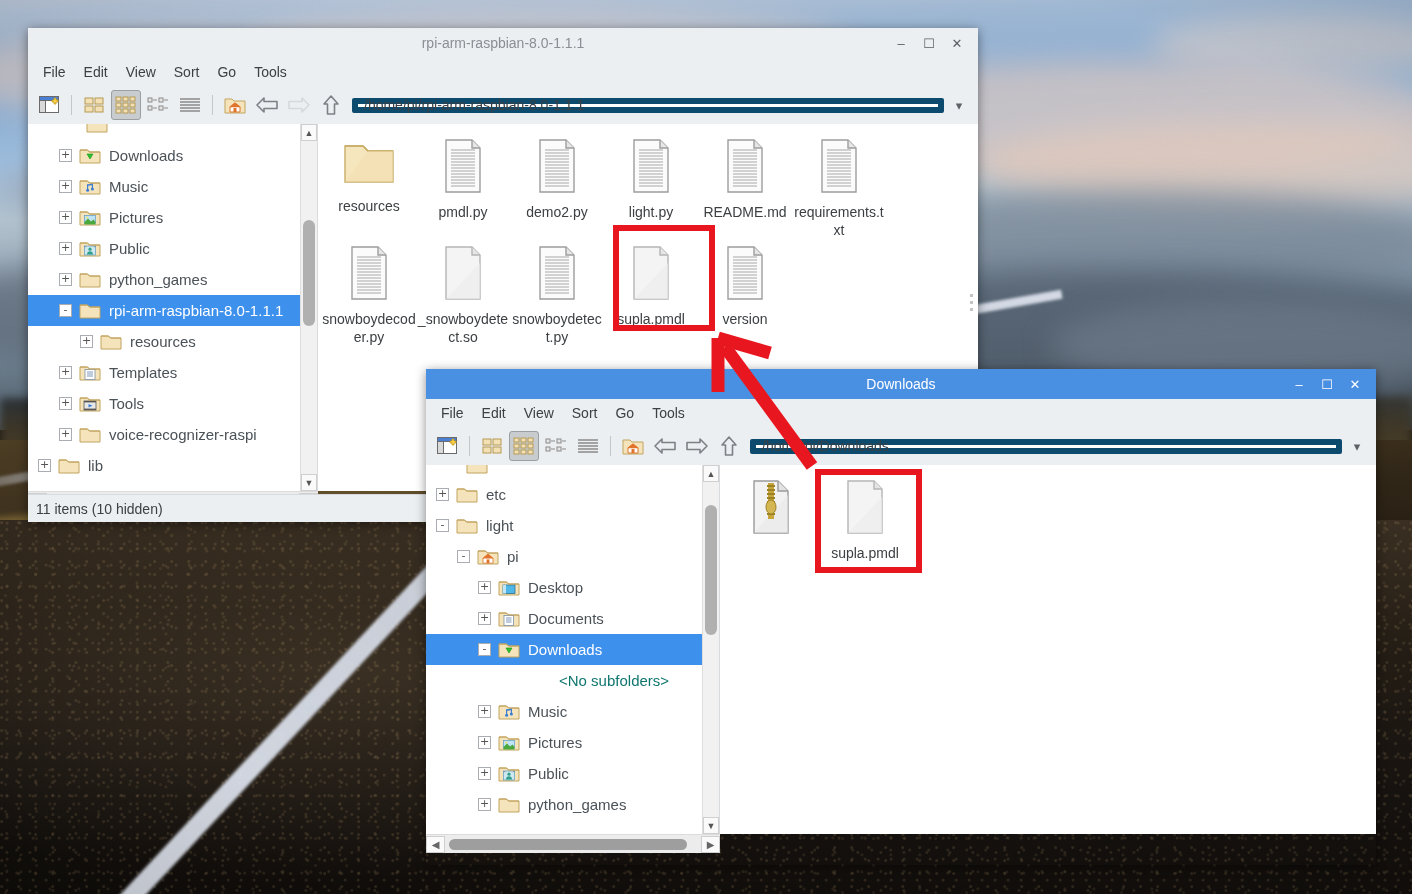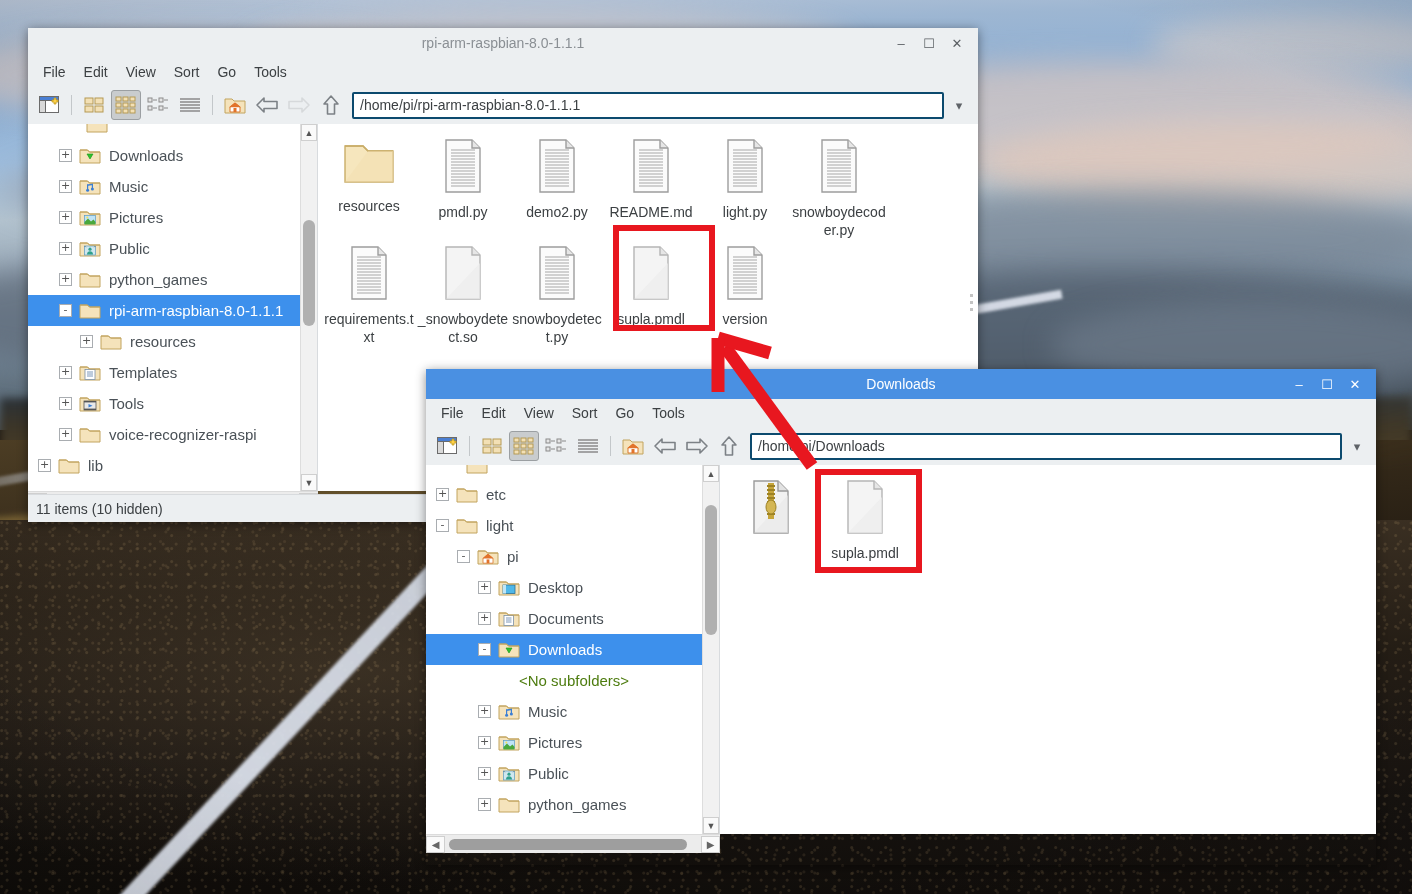--- a/index.html
+++ b/index.html
@@ -99,40 +99,40 @@
 
   .menubar { height:28px; display:flex; align-items:center; padding:0 6px; background:#eceff1;
              font-size:14px; color:#3c4043; }
   .menubar .mi { padding:3px 9px; cursor:default; }
 
   .toolbar { height:38px; display:flex; align-items:center; gap:2px; padding:0 6px; background:#eceff1; }
   .tb-btn { width:30px; height:30px; display:flex; align-items:center; justify-content:center; border-radius:3px; }
   .tb-btn.pressed { background:#c9ccce; border:1px solid #9b9fa2; }
   .tb-sep { width:1px; height:20px; background:#c3c7ca; margin:0 5px; }
   .pathbox {
-    flex:1; height:27px; background:#fff; border:2px solid #0c4a6e; border-radius:2px;
+    flex:1; height:15px; background:#fff; border:6px solid #0c4a6e; border-radius:2px;
     display:flex; align-items:center; padding:0 6px; font-size:14px; color:#3c4043; margin-left:4px;
   }
   .path-drop { width:26px; height:27px; display:flex; align-items:center; justify-content:center;
                font-size:13px; color:#5f6368; }
 
   .body-split { display:flex; background:#fff; }
   .sidebar { background:#fff; position:relative; overflow:hidden; border-right:1px solid #d8dbde; }
   .tree { padding-top:2px; }
   .tree-row { height:31px; display:flex; align-items:center; font-size:15px; color:#4a5157; white-space:nowrap; }
   .tree-row.selected { background:#3d90ec; color:#fff; }
   .expander {
     width:13px; height:13px; border:1px solid #a9adb1; background:#fff; color:#555;
     font-size:11px; line-height:10px; text-align:center; margin-right:7px; flex:none;
     font-family:"DejaVu Sans", sans-serif;
   }
   .expander.none { border:none; background:transparent; }
   .tree-row.selected .expander { background:#fff; }
   .folder { width:22px; height:18px; margin-right:8px; flex:none; position:relative; }
-  .nosub { font-size:15px; color:#4d7c0f; }
+  .nosub { font-size:15px; color:#0f766e;margin-left:40px; }
 
   .filepane { background:#fff; position:relative; overflow:hidden; }
   .grid { display:flex; flex-wrap:wrap; align-content:flex-start; padding:8px 4px 0 4px; }
   .item { width:94px; display:flex; flex-direction:column; align-items:center; padding-top:6px; }
   .item .lbl { font-size:14px; color:#3c4043; text-align:center; line-height:18px; margin-top:5px;
                width:94px; word-break:break-all; }
 
   .statusbar { height:28px; background:#eceff1; display:flex; align-items:center;
                padding:0 8px; font-size:14px; color:#3c4043; border-top:1px solid #d8dbde; }
   .statusbar .right { margin-left:auto; }
@@ -477,81 +477,81 @@
                 <path d="M11 24 h24" stroke="#b0b0b0" stroke-width="1.1"></path>
                 <path d="M11 27 h24" stroke="#b0b0b0" stroke-width="1.1"></path>
                 <path d="M11 30 h24" stroke="#b0b0b0" stroke-width="1.1"></path>
                 <path d="M11 33 h24" stroke="#b0b0b0" stroke-width="1.1"></path>
                 <path d="M11 36 h24" stroke="#b0b0b0" stroke-width="1.1"></path>
                 <path d="M11 39 h24" stroke="#b0b0b0" stroke-width="1.1"></path>
                 <path d="M11 42 h24" stroke="#b0b0b0" stroke-width="1.1"></path>
                 <path d="M11 45 h24" stroke="#b0b0b0" stroke-width="1.1"></path>
                 <path d="M11 48 h24" stroke="#b0b0b0" stroke-width="1.1"></path>
               </svg></div>
-            <div class="lbl">README.md</div>
+            <div class="lbl">light.py</div>
           </div>
           <div class="item">
             <div><svg width="46" height="56" viewBox="0 0 46 56">
                 <path d="M6 2h26l8 8v44H6z" fill="#fbfbfb" stroke="#9d9d9d" stroke-width="1.4"></path>
                 <path d="M32 2v8h8" fill="#e6e6e6" stroke="#9d9d9d" stroke-width="1.4"></path>
                 <path d="M11 12 h24" stroke="#b0b0b0" stroke-width="1.1"></path>
                 <path d="M11 15 h24" stroke="#b0b0b0" stroke-width="1.1"></path>
                 <path d="M11 18 h24" stroke="#b0b0b0" stroke-width="1.1"></path>
                 <path d="M11 21 h24" stroke="#b0b0b0" stroke-width="1.1"></path>
                 <path d="M11 24 h24" stroke="#b0b0b0" stroke-width="1.1"></path>
                 <path d="M11 27 h24" stroke="#b0b0b0" stroke-width="1.1"></path>
                 <path d="M11 30 h24" stroke="#b0b0b0" stroke-width="1.1"></path>
                 <path d="M11 33 h24" stroke="#b0b0b0" stroke-width="1.1"></path>
                 <path d="M11 36 h24" stroke="#b0b0b0" stroke-width="1.1"></path>
                 <path d="M11 39 h24" stroke="#b0b0b0" stroke-width="1.1"></path>
                 <path d="M11 42 h24" stroke="#b0b0b0" stroke-width="1.1"></path>
                 <path d="M11 45 h24" stroke="#b0b0b0" stroke-width="1.1"></path>
                 <path d="M11 48 h24" stroke="#b0b0b0" stroke-width="1.1"></path>
               </svg></div>
-            <div class="lbl">light.py</div>
+            <div class="lbl">README.md</div>
           </div>
           <div class="item">
             <div><svg width="46" height="56" viewBox="0 0 46 56">
                 <path d="M6 2h26l8 8v44H6z" fill="#fbfbfb" stroke="#9d9d9d" stroke-width="1.4"></path>
                 <path d="M32 2v8h8" fill="#e6e6e6" stroke="#9d9d9d" stroke-width="1.4"></path>
                 <path d="M11 12 h24" stroke="#b0b0b0" stroke-width="1.1"></path>
                 <path d="M11 15 h24" stroke="#b0b0b0" stroke-width="1.1"></path>
                 <path d="M11 18 h24" stroke="#b0b0b0" stroke-width="1.1"></path>
                 <path d="M11 21 h24" stroke="#b0b0b0" stroke-width="1.1"></path>
                 <path d="M11 24 h24" stroke="#b0b0b0" stroke-width="1.1"></path>
                 <path d="M11 27 h24" stroke="#b0b0b0" stroke-width="1.1"></path>
                 <path d="M11 30 h24" stroke="#b0b0b0" stroke-width="1.1"></path>
                 <path d="M11 33 h24" stroke="#b0b0b0" stroke-width="1.1"></path>
                 <path d="M11 36 h24" stroke="#b0b0b0" stroke-width="1.1"></path>
                 <path d="M11 39 h24" stroke="#b0b0b0" stroke-width="1.1"></path>
                 <path d="M11 42 h24" stroke="#b0b0b0" stroke-width="1.1"></path>
                 <path d="M11 45 h24" stroke="#b0b0b0" stroke-width="1.1"></path>
                 <path d="M11 48 h24" stroke="#b0b0b0" stroke-width="1.1"></path>
               </svg></div>
-            <div class="lbl">snowboydecoder.py</div>
+            <div class="lbl">requirements.txt</div>
           </div>
           <div class="item">
             <div><svg width="46" height="56" viewBox="0 0 46 56">
                 <path d="M6 2h26l8 8v44H6z" fill="#fbfbfb" stroke="#9d9d9d" stroke-width="1.4"></path>
                 <path d="M32 2v8h8" fill="#e6e6e6" stroke="#9d9d9d" stroke-width="1.4"></path>
                 <path d="M11 12 h24" stroke="#b0b0b0" stroke-width="1.1"></path>
                 <path d="M11 15 h24" stroke="#b0b0b0" stroke-width="1.1"></path>
                 <path d="M11 18 h24" stroke="#b0b0b0" stroke-width="1.1"></path>
                 <path d="M11 21 h24" stroke="#b0b0b0" stroke-width="1.1"></path>
                 <path d="M11 24 h24" stroke="#b0b0b0" stroke-width="1.1"></path>
                 <path d="M11 27 h24" stroke="#b0b0b0" stroke-width="1.1"></path>
                 <path d="M11 30 h24" stroke="#b0b0b0" stroke-width="1.1"></path>
                 <path d="M11 33 h24" stroke="#b0b0b0" stroke-width="1.1"></path>
                 <path d="M11 36 h24" stroke="#b0b0b0" stroke-width="1.1"></path>
                 <path d="M11 39 h24" stroke="#b0b0b0" stroke-width="1.1"></path>
                 <path d="M11 42 h24" stroke="#b0b0b0" stroke-width="1.1"></path>
                 <path d="M11 45 h24" stroke="#b0b0b0" stroke-width="1.1"></path>
                 <path d="M11 48 h24" stroke="#b0b0b0" stroke-width="1.1"></path>
               </svg></div>
-            <div class="lbl">requirements.txt</div>
+            <div class="lbl">snowboydecoder.py</div>
           </div>
           <div class="item">
             <div><svg width="46" height="56" viewBox="0 0 46 56">
                 <path d="M6 2h26l8 8v44H6z" fill="#f4f4f4" stroke="#b5b5b5" stroke-width="1.4"></path>
                 <path d="M32 2v8h8" fill="#e6e6e6" stroke="#b5b5b5" stroke-width="1.4"></path>
                 <path d="M6 54L40 18v36z" fill="#ececec" opacity=".7"></path>
               </svg></div>
             <div class="lbl">_snowboydetect.so</div>
           </div>
           <div class="item">

